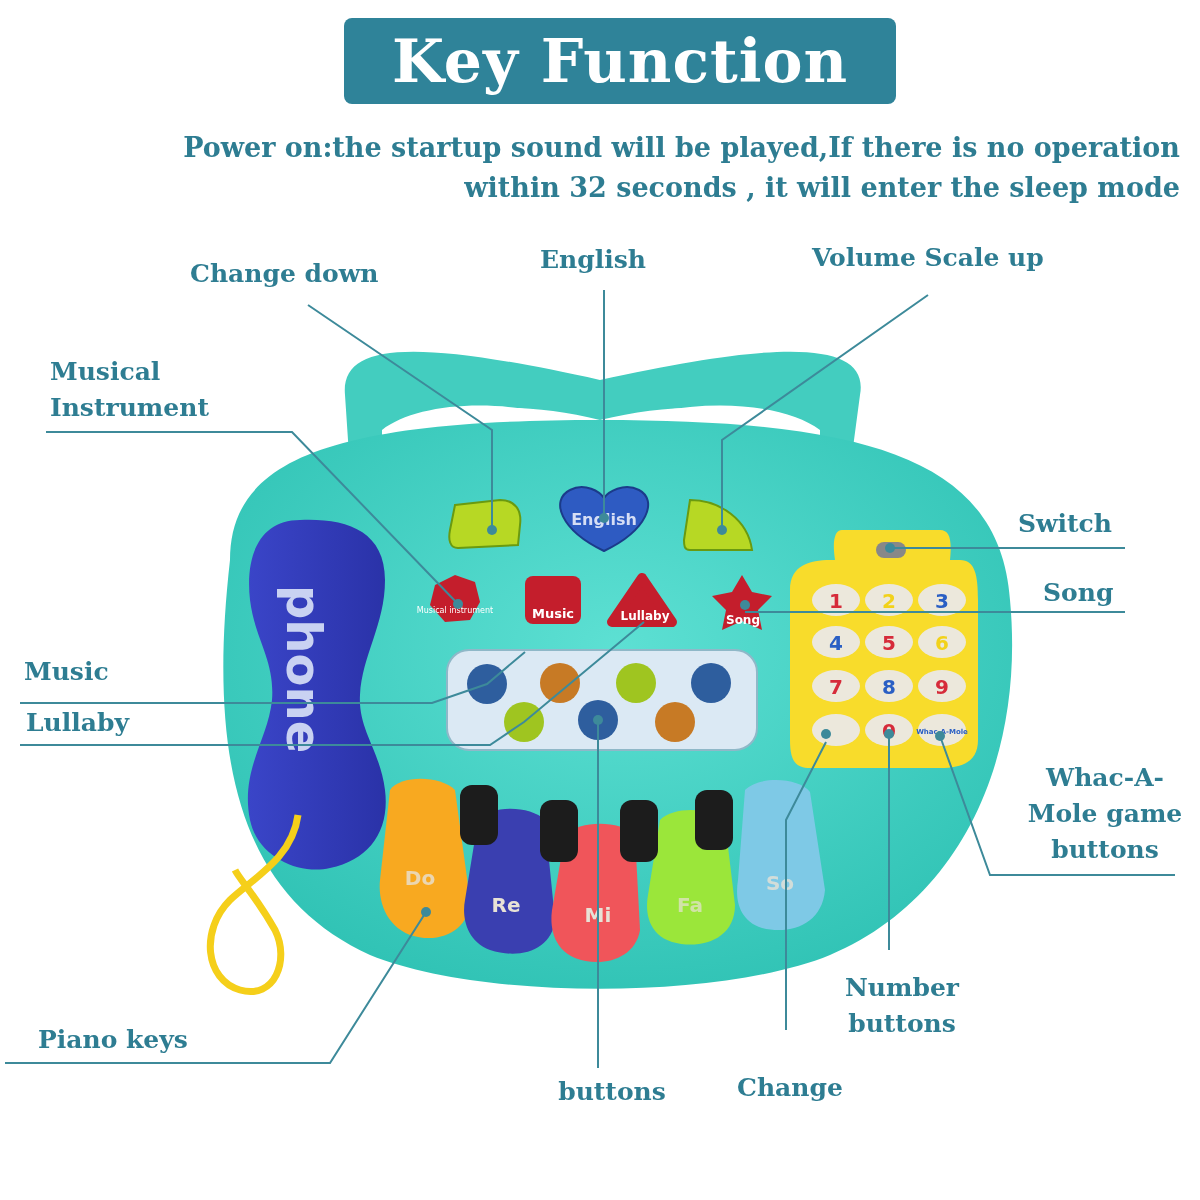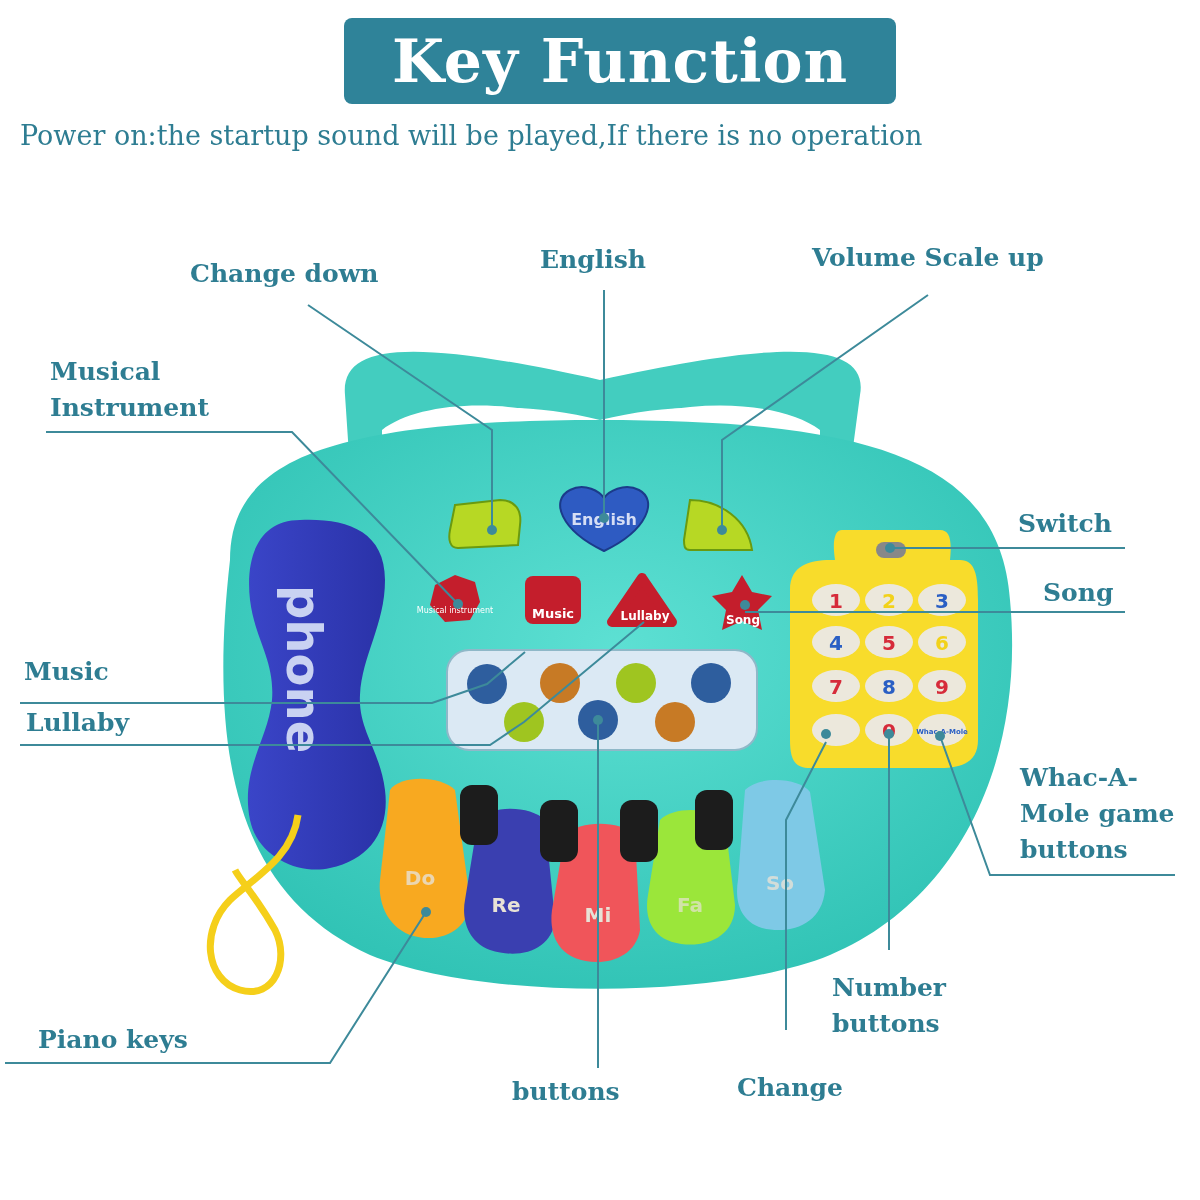--- a/index.html
+++ b/index.html
@@ -9,43 +9,44 @@
   .title-banner {
     position: absolute; left: 324px; top: 18px; width: 552px; height: 86px;
     background: #2f8399; border-radius: 8px;
     display: flex; align-items: center; justify-content: center; margin-left: 20px;
   }
   .title-text {
     color: #ffffff; font-family: "DejaVu Serif", serif; font-weight: bold;
     font-size: 60px; letter-spacing: 1px;
   }
   .subtitle {
-    position: absolute; left: 20px; top: 116px; width: 1160px;
-    text-align: left; font-family: "DejaVu Serif", serif; font-weight: normal;
+    position: absolute; left: 20px; top: 128px; width: 1160px;
+    text-align: right; font-family: "DejaVu Serif", serif; font-weight: bold;
     font-size: 27px; line-height: 40px; color: #2e7d92;
   }
   .subtitle span { display: block; }
 
   .label {
     position: absolute; font-family: "DejaVu Serif", serif; font-weight: bold;
     font-size: 25px; line-height: 36px; color: #2e7d92; white-space: nowrap;
   }
   .label.multi { white-space: normal; }
-  .label.center { }
+  .label.center { text-align: center; }
 
   svg.art { position: absolute; left: 0; top: 0; }
 </style>
 </head>
 <body>
 
 <div class="title-banner">
   <span class="title-text">Key Function</span>
 </div>
 <div class="subtitle">
   <span>Power on:the startup sound will be played,If there is no operation</span>
+  <span>within 32 seconds , it will enter the sleep mode</span>
 </div>
 
 <svg class="art" width="1200" height="1200" viewBox="0 0 1200 1200">
   <defs>
     <radialGradient id="bodyG" cx="50%" cy="40%" r="65%">
       <stop offset="0%" stop-color="#5de0d3"></stop>
       <stop offset="100%" stop-color="#2fc2b4"></stop>
     </radialGradient>
     <linearGradient id="phoneG" x1="0" y1="0" x2="1" y2="0">
       <stop offset="0%" stop-color="#3a45c8"></stop>

